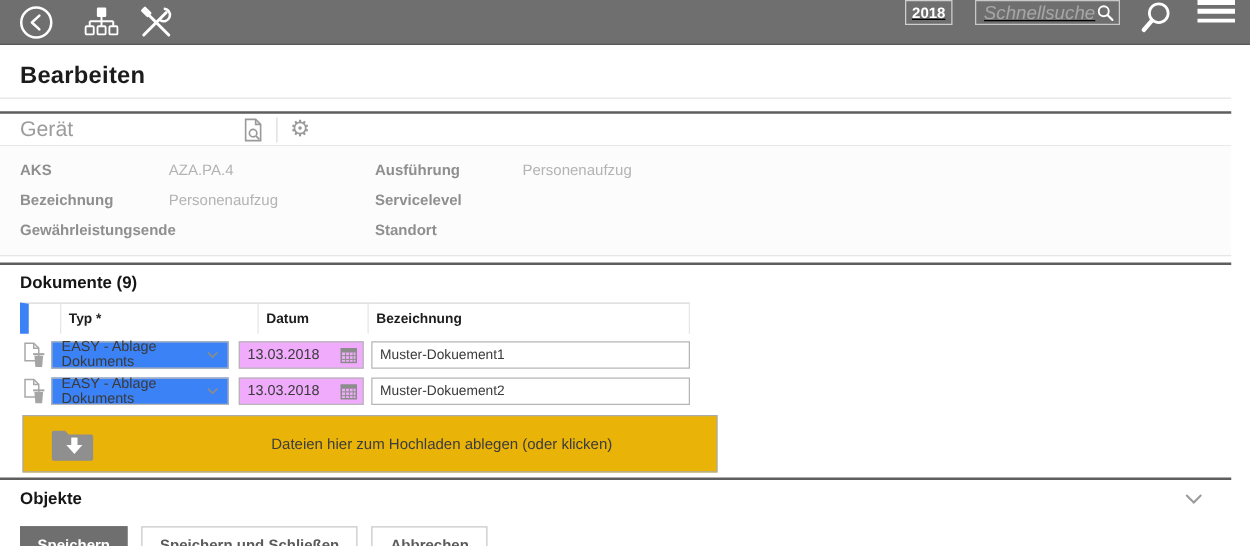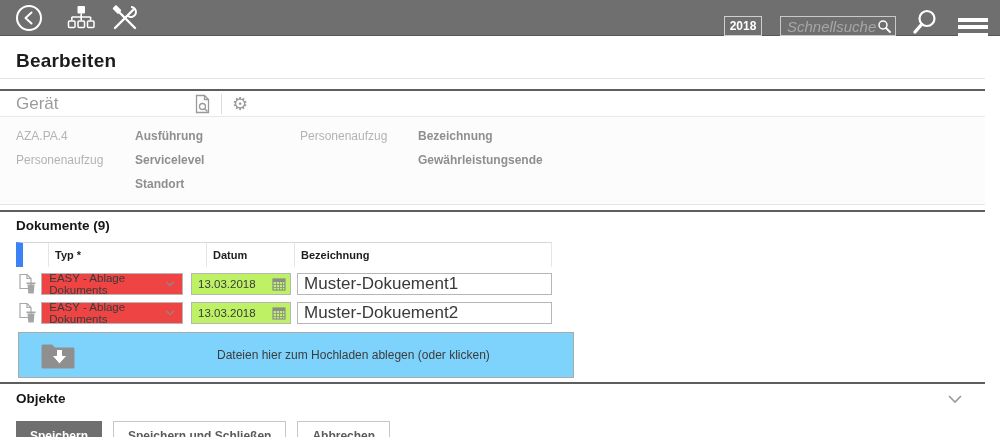--- a/index.html
+++ b/index.html
@@ -6,21 +6,21 @@
   html,body { width:1000px; height:437px; overflow:hidden; background:#fff;
     font-family:"Liberation Sans", sans-serif; }
 
   
   .topbar { height:36px; background:#6f6f6f; border-bottom:1px solid #585858;
     display:flex; align-items:center; position:relative; }
   .tb-icon { display:flex; align-items:center; justify-content:center; cursor:pointer; }
   .tb-back { margin-left:15px; }
   .tb-tree { margin-left:24px; }
   .tb-tools { margin-left:14px; }
-  .tb-right { position:absolute; right:12px; top:0; height:36px; display:flex; align-items:flex-end; }
+  .tb-right { position:absolute; right:12px; top:0; height:36px; display:flex; align-items:flex-start;text-decoration:underline; }
   .year-box { width:38px; height:20px; border:1px solid #cfcfcf; color:#fff;
     font-size:12px; font-weight:bold; display:flex; align-items:center; justify-content:center; }
   .search-box { width:116px; height:20px; border:1px solid #c9c9c9; margin-left:18px;
     display:flex; align-items:center; background:transparent; padding:0 4px 0 6px; }
   .search-box input { flex:1; min-width:0; border:none; outline:none; background:transparent;
     font-size:15px; font-style:italic; color:#e8e8e8; font-family:"Liberation Sans",sans-serif; }
   .search-box input::placeholder { color:#a6a6a6; }
   .mag-big { margin-left:14px; }
   .burger { margin-left:20px; width:30px; height:18px; display:flex; flex-direction:column; justify-content:space-between; cursor:pointer; }
   .burger div { height:3.5px; background:#fff; }
@@ -54,33 +54,33 @@
   
   .doc-table { margin:9px 0 0 16px; width:536px; }
   .doc-head { display:flex; height:25px; border-top:1px solid #d8d8d8;
     border-left:7px solid #3b82f6; border-right:1px solid #e6e6e6; }
   .doc-head > div { display:flex; align-items:center; font-size:11px; font-weight:bold;
     color:#1d1d1d; border-right:1px solid #e6e6e6; padding-left:6px; }
   .doc-head > div:last-child { border-right:none; }
   .hc-icon { width:26px; } .hc-type { width:158px; } .hc-date { width:88px; } .hc-name { flex:1; }
   .doc-row { display:flex; align-items:center; margin-top:5px; height:24px; }
   .row-del { width:22px; margin-left:2px; display:flex; align-items:center; cursor:pointer; }
-  .sel { width:146px; height:22px; border:1px solid #b6b6b6; background:#ef4444; margin-left:2px;
+  .sel { width:146px; height:22px; border:1px solid #b6b6b6; background:#3b82f6; margin-left:2px;
     display:flex; align-items:center; justify-content:space-between; padding:0 7px; cursor:pointer; }
   .sel span { font-size:11.5px; color:#3a3a3a; }
-  .datebox { width:103px; height:22px; border:1px solid #b6b6b6; background:#bef264; margin-left:8px;
+  .datebox { width:103px; height:22px; border:1px solid #b6b6b6; background:#f0abfc; margin-left:8px;
     display:flex; align-items:center; justify-content:space-between; padding:0 4px 0 6px; cursor:pointer; }
   .datebox span { font-size:11.5px; color:#3a3a3a; }
   .namebox { width:263px; height:22px; border:1px solid #b6b6b6; margin-left:6px;
-    font-size:17px; color:#3a3a3a; padding:0 6px; outline:none;
+    font-size:11px; color:#3a3a3a; padding:0 6px; outline:none;
     font-family:"Liberation Sans",sans-serif; }
 
   
   .dropzone { margin:7px 0 0 18px; width:556px; height:46px; border:1px solid #ababab;
-    display:flex; align-items:center; cursor:pointer; background:#7dd3fc; }
+    display:flex; align-items:center; cursor:pointer; background:#eab308; }
   .dz-folder { margin-left:21px; display:flex; }
   .dz-text { margin-left:140px; font-size:12px; color:#3c3c3c; }
 
   .sd-2 { margin-top:5px; }
   .sd-3 { margin-top:4px; }
 
   
   .objekte-row { height:29px; margin-right:15px; display:flex; align-items:center; justify-content:space-between; }
   .objekte-row h2 { margin:0 0 0 16px; }
   .obj-chevron { margin-right:22px; cursor:pointer; display:flex; }
@@ -161,20 +161,21 @@
       </svg>
     </span>
     <span class="icon-vsep"></span>
     <span class="icon-btn">
       <span class="gear-glyph">⚙</span>
     </span>
   </div>
 
   <div class="fields-panel">
     <div class="fields-grid">
+      <div class="f-label">AKS</div>
       <div class="f-value">AZA.PA.4</div>
       <div class="f-label">Ausführung</div>
       <div class="f-value">Personenaufzug</div>
 
       <div class="f-label">Bezeichnung</div>
       <div class="f-value">Personenaufzug</div>
       <div class="f-label">Servicelevel</div>
       <div class="f-value"></div>
 
       <div class="f-label">Gewährleistungsende</div>

